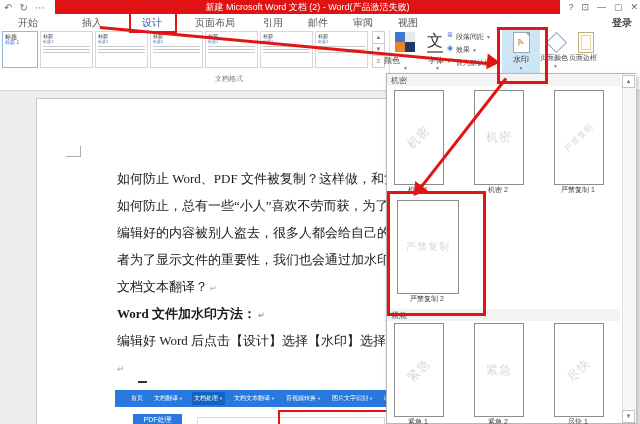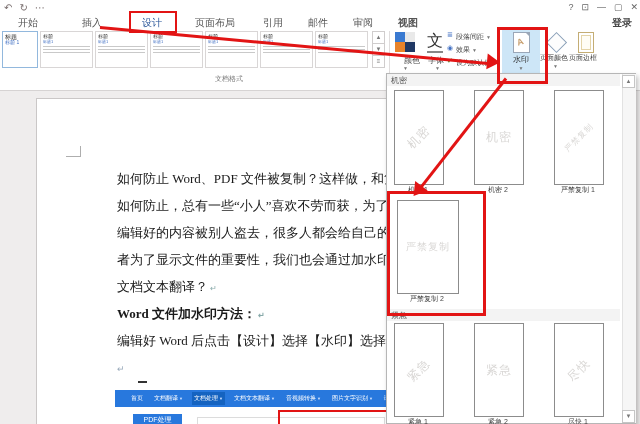--- a/index.html
+++ b/index.html
@@ -107,38 +107,41 @@
 <body>
 
 <div class="screen">
 
   <div class="abs titlebar"></div>
   <div class="abs qat">
       <span>↶</span>
       <span>↻</span>
       <span>⋯</span>
     </div>
+  <div class="abs title-red">
+    <span class="title-text">新建 Microsoft Word 文档 (2) -  Word(产品激活失败)</span>
+  </div>
   <div class="abs winbtns">
       <span>?</span>
       <span>⊡</span>
       <span>—</span>
       <span>▢</span>
       <span>✕</span>
     </div>
 
   <div class="abs tabrow">
     <span class="signin">登录</span>
   <span class="tab" style="left: 18px;">开始</span>
       <span class="tab" style="left: 82px;">插入</span>
       <span class="tab active" style="left: 142px;">设计</span>
       <span class="tab" style="left: 195px;">页面布局</span>
       <span class="tab" style="left: 263px;">引用</span>
       <span class="tab" style="left: 308px;">邮件</span>
       <span class="tab" style="left: 353px;">审阅</span>
-      <span class="tab" style="left: 398px; font-weight: bold;">视图</span>
+      <span class="tab" style="left: 398px;">视图</span>
     </div>
 
   <div class="abs ribbon">
     <div class="gal-sel">
       <div class="g-title" style="font-size:6px">标题</div>
       <div class="g-head" style="font-size:5px">标题 1</div>
     </div>
     <div id="gallery">
         <div class="gal-thumb" style="left: 40px;">
           <div class="g-title">标题</div>
@@ -189,21 +192,21 @@
       <div class="gs-btn" style="margin-top:-1px">≡</div>
     </div>
     <div class="rib-sep" style="left:389px"></div>
 
     <div class="colors-icon">
       <div style="left:0;top:0;background:#3a7ad1"></div>
       <div style="left:10px;top:0;background:#e9e9e9"></div>
       <div style="left:0;top:10px;background:#e8832a"></div>
       <div style="left:10px;top:10px;background:#1f3864"></div>
     </div>
-    <div class="big-btn-label" style="left:404px;top:26px">颜色</div>
+    <div class="big-btn-label" style="left:384px;top:26px">颜色</div>
     <div class="big-btn-label dd-arrow" style="left:403px;top:36px">▼</div>
 
     <div class="fonts-glyph">文</div>
     <div class="big-btn-label" style="left:428px;top:26px">字体</div>
     <div class="big-btn-label dd-arrow" style="left:435px;top:36px">▼</div>
 
     <div class="small-cmd" style="left:447px;top:2px;color:#4472c4">≣</div>
     <div class="small-cmd" style="left:456px;top:3px"><span>段落间距</span> <span class="dd-arrow">▼</span></div>
     <div class="small-cmd" style="left:447px;top:15px;color:#4472c4">◉</div>
     <div class="small-cmd" style="left:456px;top:16px"><span>效果</span> <span class="dd-arrow">▼</span></div>

